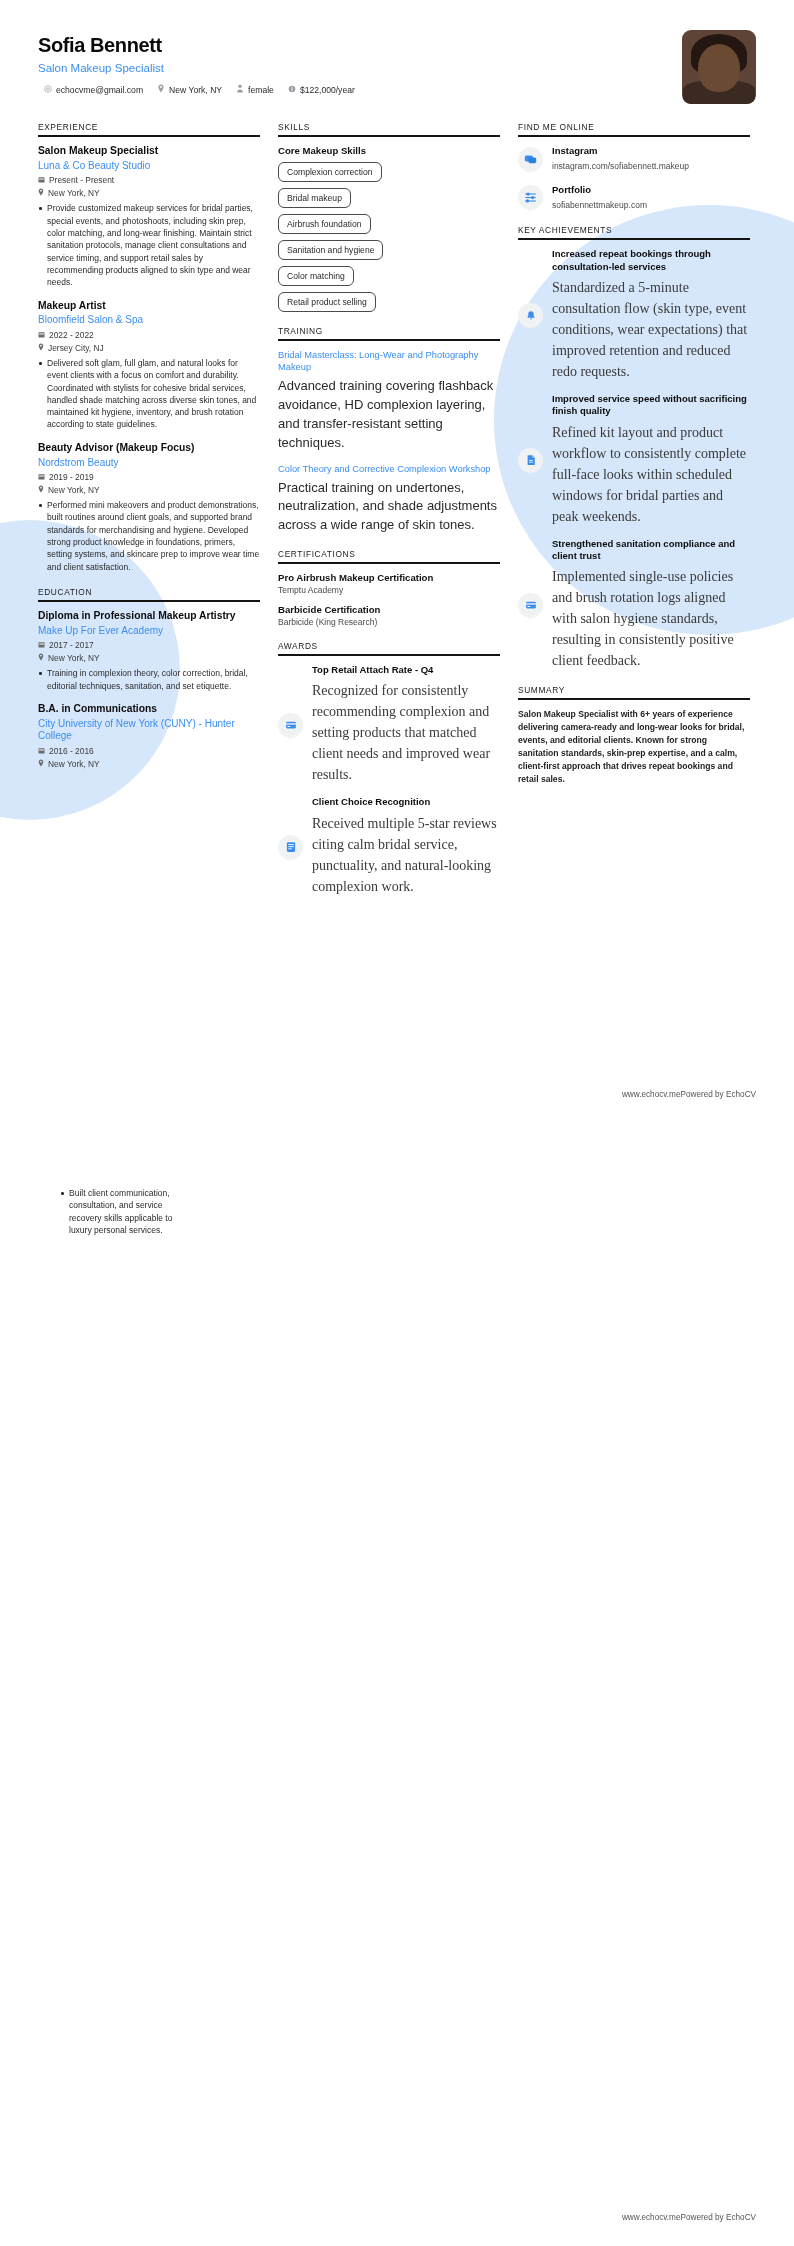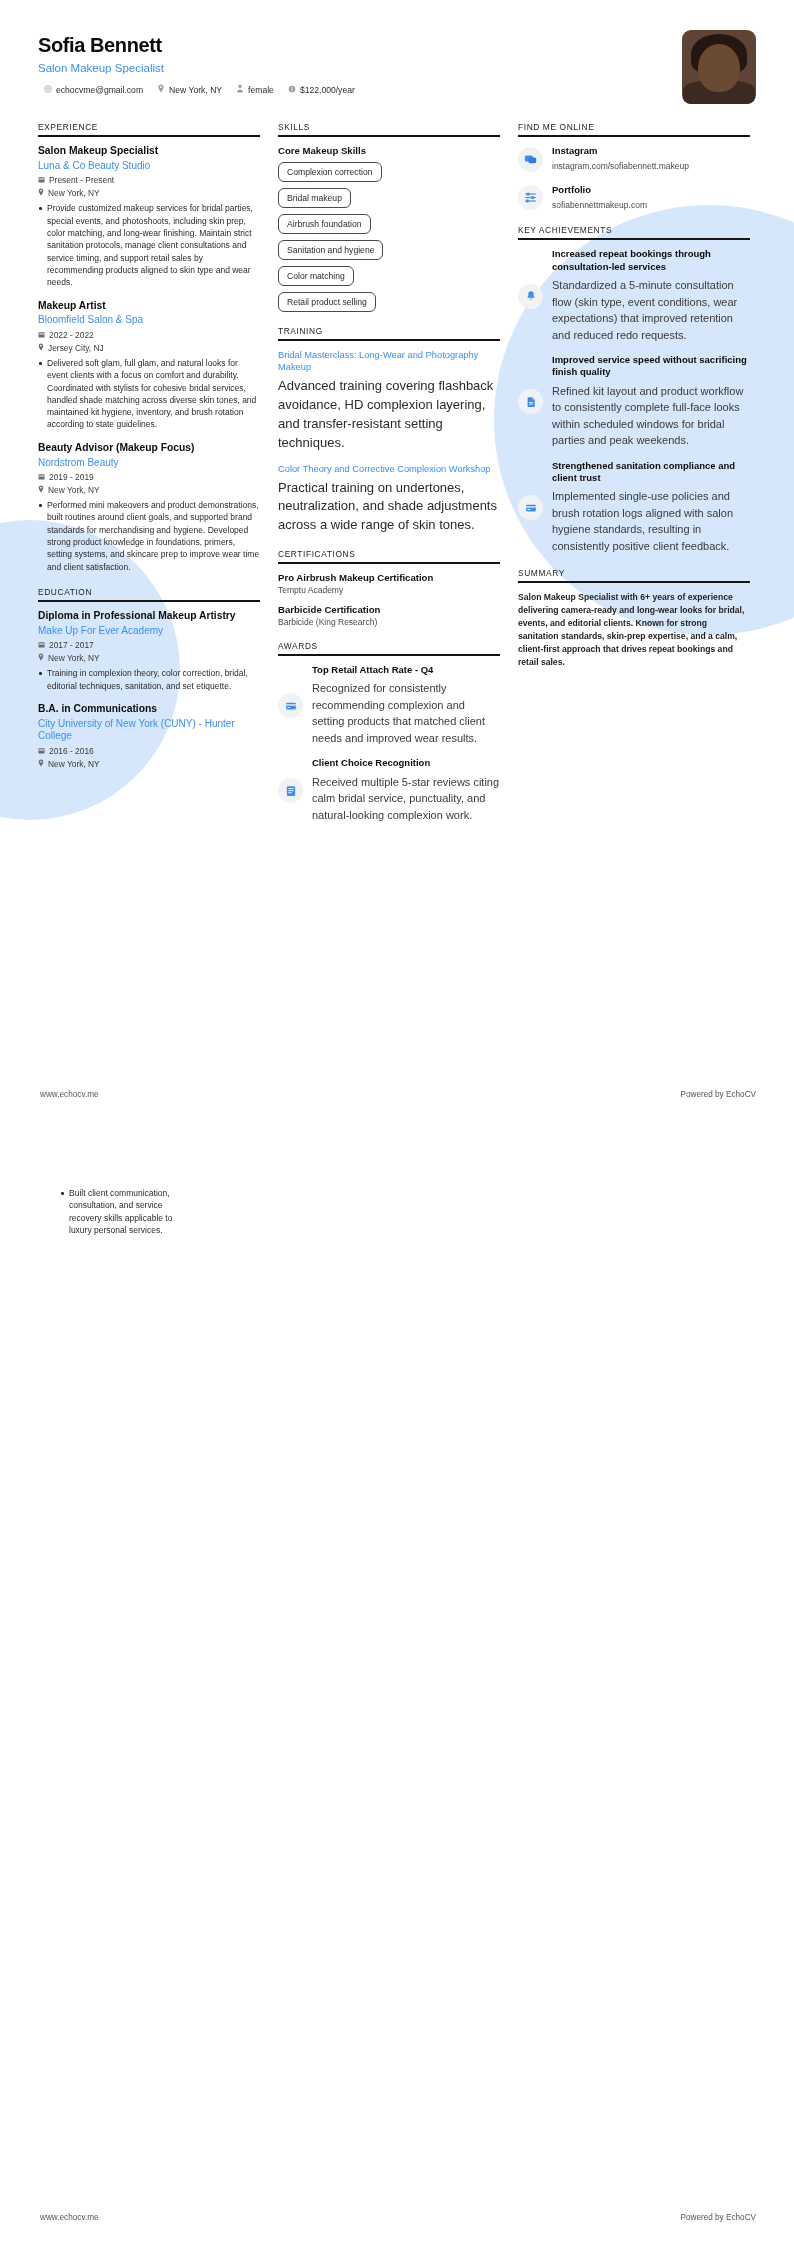--- a/index.html
+++ b/index.html
@@ -234,41 +234,42 @@
     font-size: 8.5px;
     color: #4a4a4a;
     line-height: 1.45;
     margin-top: 3px;
     word-break: break-word;
     overflow: hidden;
     white-space: nowrap;
     text-overflow: clip;
   }
   .icon-desc {
-    font-size: 11px;
+    font-size: 14px;
     color: #3a3a3a;
     line-height: 1.5;
     margin-top: 4px;
+    font-family: Liberation Serif, serif;
   }
 
   .summary-text {
     font-size: 8.6px;
     line-height: 1.5;
     color: #1f1f1f;
     font-weight: bold;
   }
 
   
   .footer {
     position: absolute;
     left: 40px;
     right: 38px;
     bottom: 24px;
     display: flex;
-    justify-content: space-between;
+    justify-content: flex-end;
     font-size: 8.2px;
     color: #555;
     z-index: 3;
   }
 
   
   .page2-bullets { padding: 60px 38px 0 60px; width: 230px; }
 </style>
 </head>
 <body>

